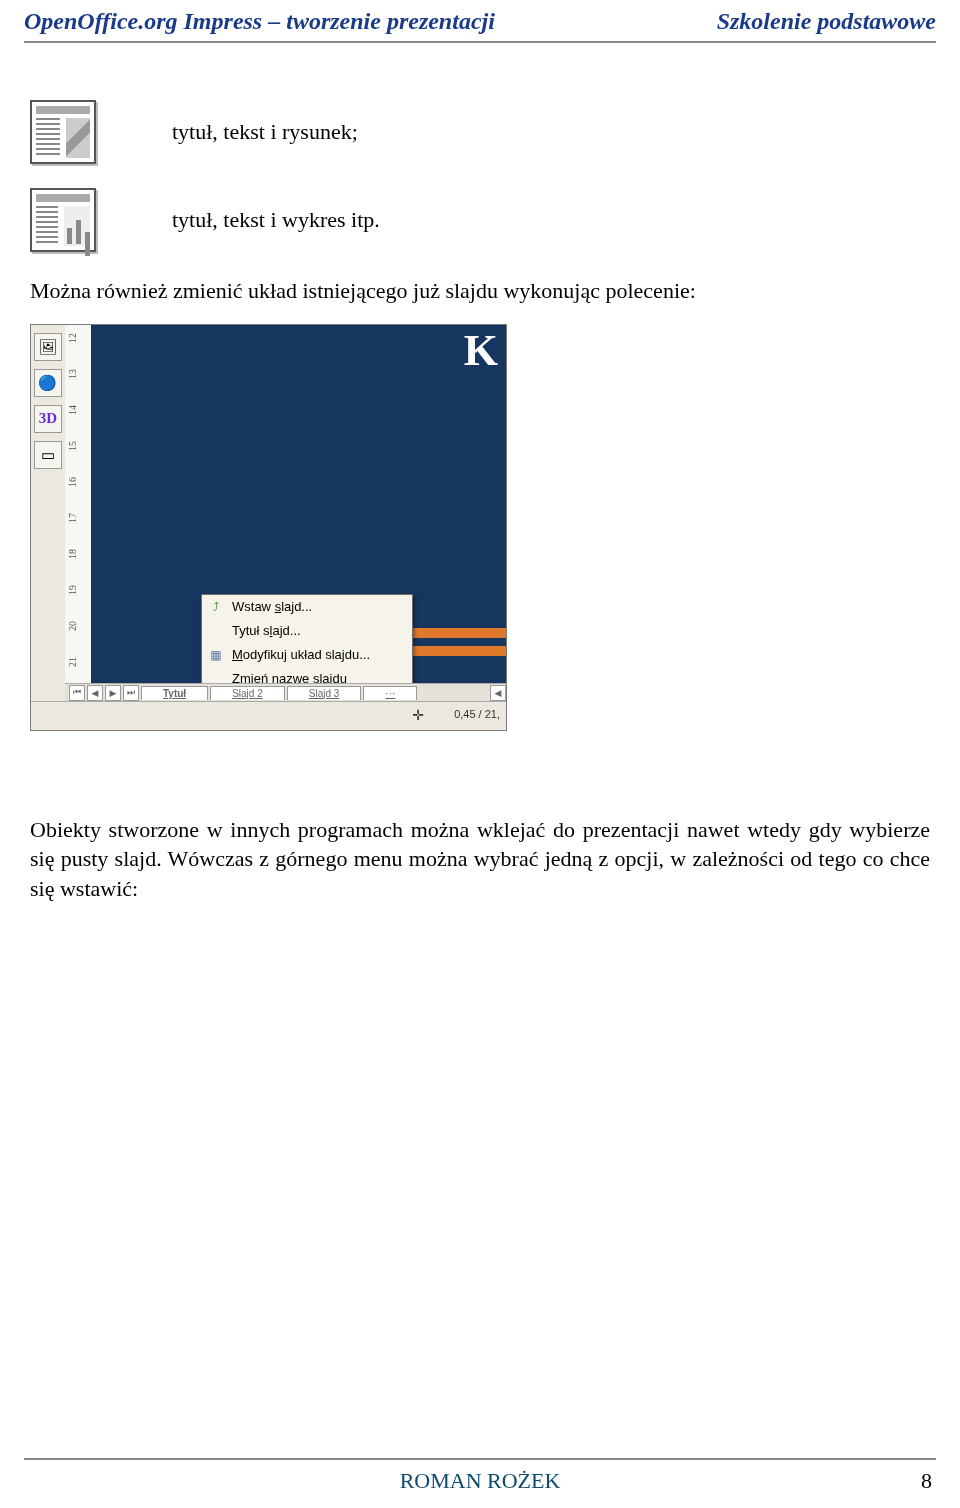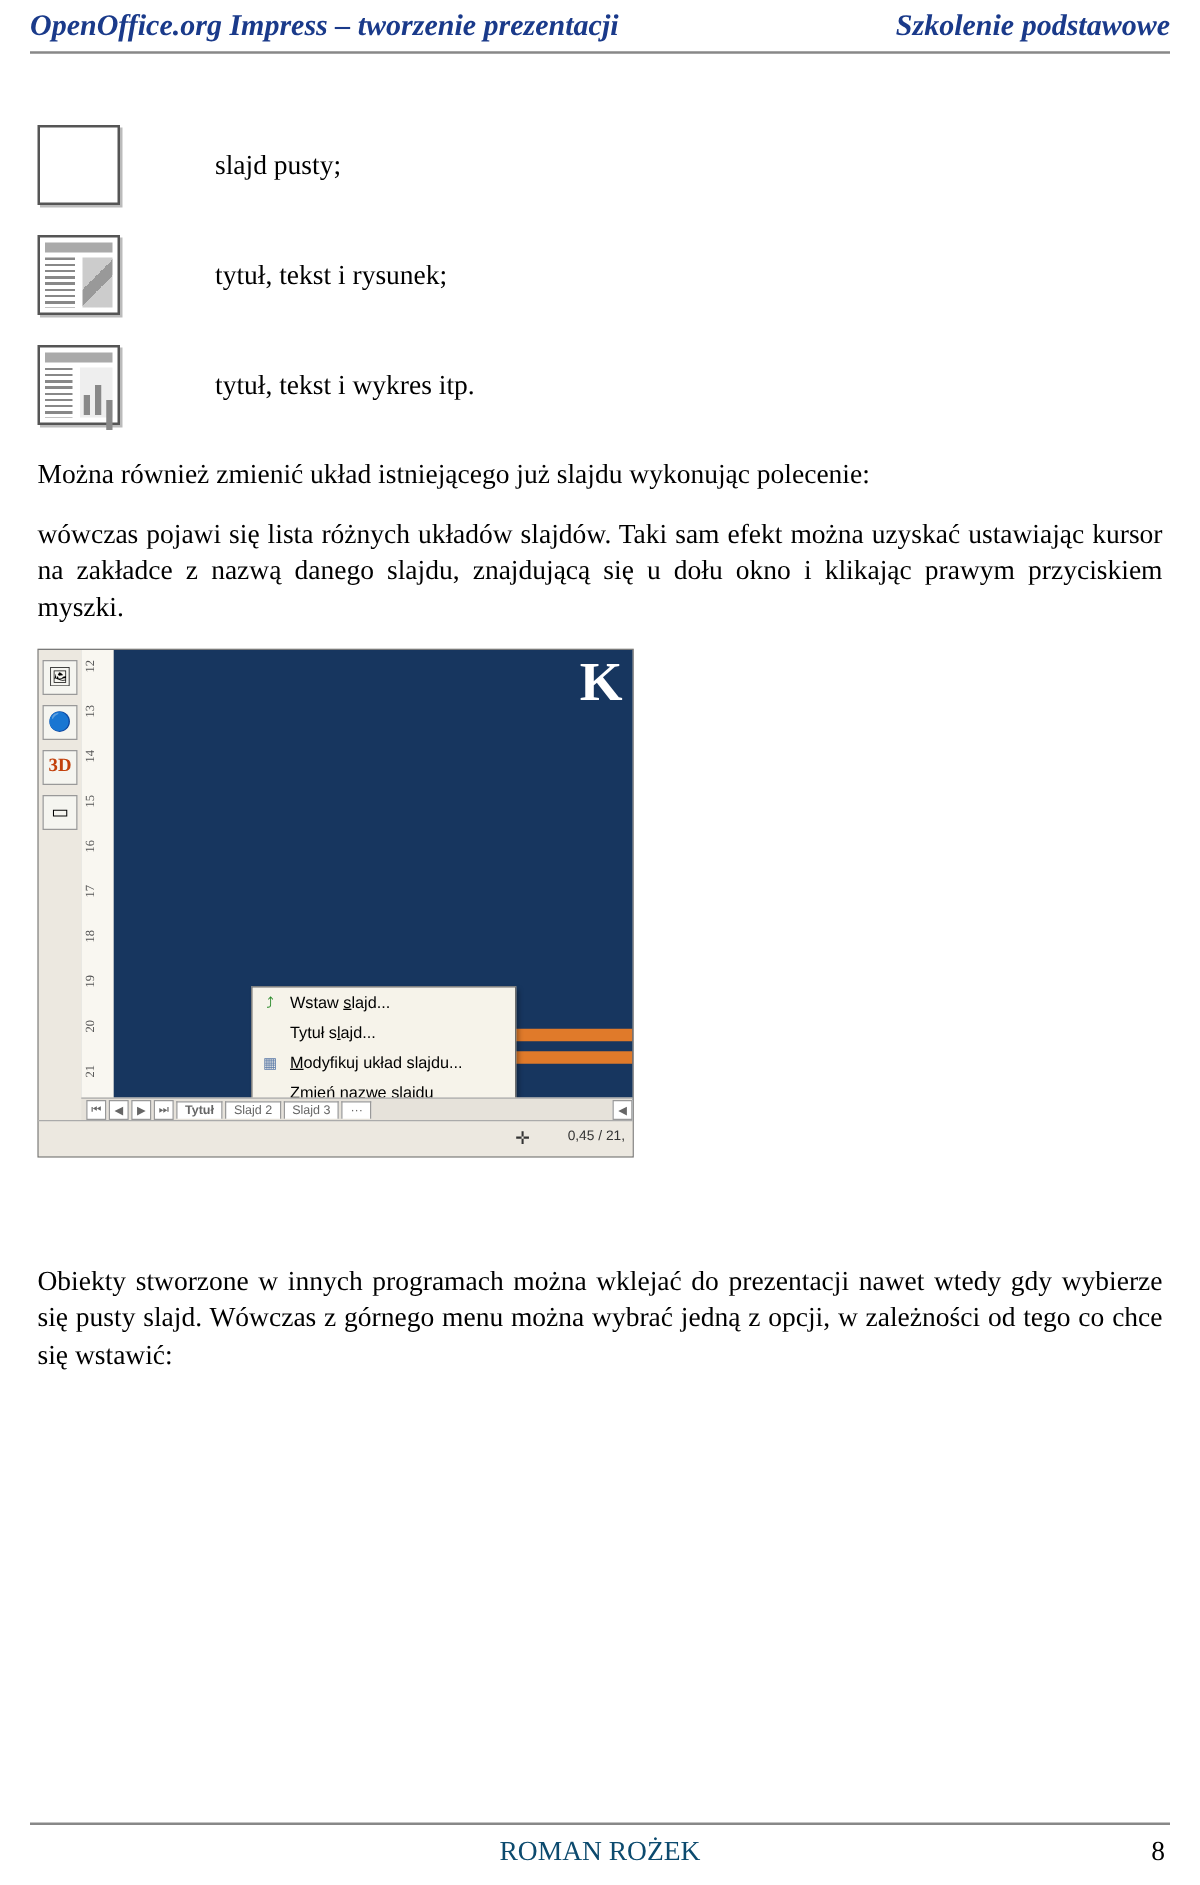--- a/index.html
+++ b/index.html
@@ -206,21 +206,21 @@
     border-top:1px solid #aaa;
     font-family: Tahoma, Arial, sans-serif;
     font-size: 10px;
     display:flex; align-items:center;
     gap:2px;
     padding-left:4px;
     color:#666;
     overflow:hidden;
   }
   .tabstrip .nav { width:14px;height:14px;border:1px solid #999;background:#fff;display:inline-flex;align-items:center;justify-content:center;font-size:9px;}
-  .tabstrip .tab { padding:1px 6px;border:1px solid #999;background:#fff;border-bottom:none;}
+  .tabstrip .tab { padding:1px 21px;border:1px solid #999;background:#fff;border-bottom:none;text-decoration:underline;}
   .tabstrip .filler{flex:1}
   .tabstrip .sb{width:14px;height:14px;border:1px solid #999;background:#fff;display:inline-flex;align-items:center;justify-content:center;font-size:9px;}
   .statusbar .coord {
     position:absolute; right:6px; top:6px;
   }
   .statusbar .cross { position:absolute; right:82px; top:5px; font-size:14px; }
 </style>
 </head>
 <body>
 <div class="page">
@@ -228,24 +228,20 @@
 <div class="header">
   <div class="header-line">
     <span class="header-left">OpenOffice.org Impress – tworzenie prezentacji</span>
     <span class="header-right">Szkolenie podstawowe</span>
   </div>
   <div class="header-rule"></div>
 </div>
 
 <div class="body">
 
-  <div class="layout-row">
-    <div class="th"></div>
-    <span class="layout-label">slajd pusty;</span>
-  </div>
 
 
   <div class="layout-row">
     <div class="th text-img">
       <div class="hdr"></div>
           <div class="txt"></div>
           <div class="img"></div>
     </div>
     <span class="layout-label">tytuł, tekst i rysunek;</span>
   </div>
@@ -254,27 +250,26 @@
   <div class="layout-row">
     <div class="th chart">
       <div class="hdr"></div>
           <div class="txt"></div>
           <div class="bars"></div>
     </div>
     <span class="layout-label">tytuł, tekst i wykres itp.</span>
   </div>
 
   <p class="p">Można również zmienić układ istniejącego już slajdu wykonując polecenie:</p>
-  <p class="p">wówczas pojawi się lista różnych układów slajdów. Taki sam efekt można uzyskać ustawiając kursor na zakładce z nazwą danego slajdu, znajdującą się u dołu okno i klikając prawym przyciskiem myszki.</p>
 
   <div class="screenshot">
     <div class="vtoolbar">
       <div class="vbtn">🖼</div>
       <div class="vbtn">🔵</div>
-      <div class="vbtn" style="color:#c2410c;font-weight:bold;">3D</div>
+      <div class="vbtn" style="color:#6d28d9;font-weight:bold;">3D</div>
       <div class="vbtn">▭</div>
     </div>
     <div class="ruler-v">
       <span class="tick" style="top:18px">12</span>
       <span class="tick" style="top:54px">13</span>
       <span class="tick" style="top:90px">14</span>
       <span class="tick" style="top:126px">15</span>
       <span class="tick" style="top:162px">16</span>
       <span class="tick" style="top:198px">17</span>
       <span class="tick" style="top:234px">18</span>

